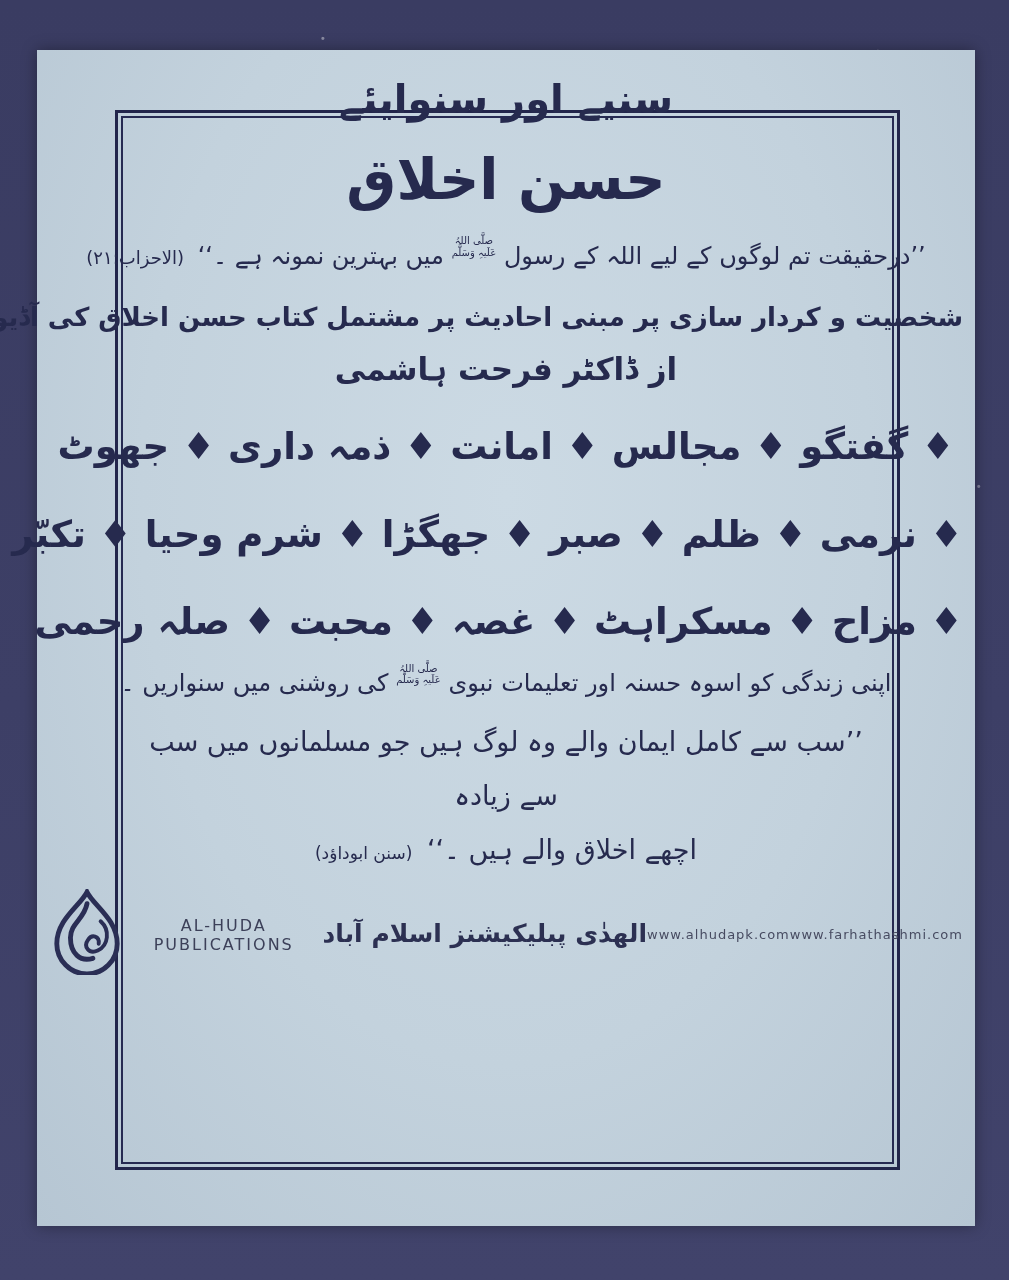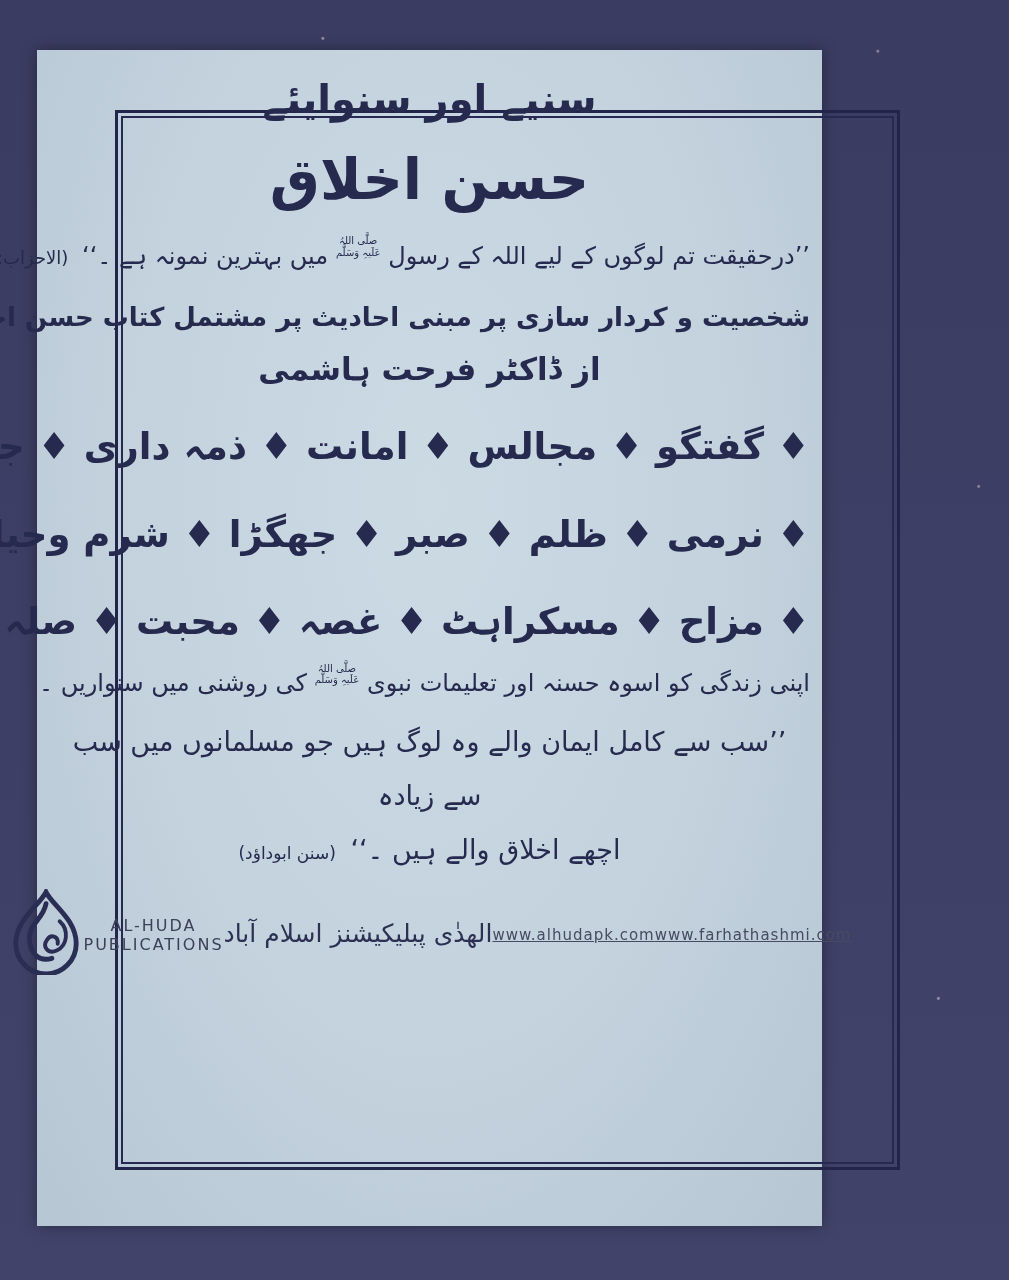--- a/index.html
+++ b/index.html
@@ -11,21 +11,21 @@
       radial-gradient(circle at 32% 3%, rgba(255,255,255,.4) 0 1px, transparent 2px),
       radial-gradient(circle at 64% 9%, rgba(255,255,255,.5) 0 1px, transparent 2px),
       radial-gradient(circle at 87% 4%, rgba(255,255,255,.35) 0 1px, transparent 2px),
       radial-gradient(circle at 4% 52%, rgba(255,255,255,.3) 0 1px, transparent 2px),
       radial-gradient(circle at 97% 38%, rgba(255,255,255,.35) 0 1px, transparent 2px),
       radial-gradient(circle at 93% 78%, rgba(255,255,255,.4) 0 1px, transparent 2px),
       radial-gradient(circle at 10% 90%, rgba(255,255,255,.3) 0 1px, transparent 2px),
       linear-gradient(180deg,#3a3c62 0%,#3d3f66 55%,#41436b 100%);
   }
   .page{
-    position:absolute;left:37px;top:50px;width:785px;height:1176px;
+    position:absolute;left:37px;top:50px;width:938px;height:1176px;
     background:radial-gradient(ellipse at 50% 38%, #ccdae4 0%, #c3d2dd 55%, #b6c6d3 100%);
     box-shadow:0 0 14px rgba(0,0,0,.35);
   }
   .frame{
     position:absolute;left:78px;top:60px;width:785px;height:1060px;
     border:3px solid #22254b;box-sizing:border-box;
   }
   .frame-inner{position:absolute;inset:3px;border:2px solid #262a52;}
   .content{
     position:absolute;inset:6px 12px;direction:rtl;text-align:center;
@@ -41,22 +41,22 @@
     vertical-align:8px;margin:0 4px;white-space:normal;font-weight:normal;
   }
   .desc{margin-top:14px;font-size:26px;font-weight:600;line-height:1.9;}
   .byline{font-size:31px;font-weight:bold;line-height:1.7;}
   .topics-row{margin-top:17px;font-size:37px;font-weight:bold;line-height:1.9;letter-spacing:1px;}
   .exhort{margin-top:4px;font-size:24px;font-weight:500;line-height:1.9;}
   .hadith{margin-top:8px;font-size:27px;font-weight:500;line-height:2.0;max-width:740px;}
   .hadith .ref{font-size:17px;}
   .logo-block{margin-top:12px;direction:ltr;display:flex;flex-direction:row;align-items:center;}
   .pub-en{margin-top:3px;font-size:16px;letter-spacing:2px;color:#3c4059;font-weight:500;direction:ltr;}
-  .pub-ur{margin-top:1px;font-size:25px;font-weight:normal;line-height:1.2;color:#2c3052;}
-  .url{font-size:15px;letter-spacing:1px;color:#474b61;direction:ltr;line-height:1.25;margin-top:3px;font-weight:500;text-decoration:underline;}
+  .pub-ur{margin-top:1px;font-size:25px;font-weight:bold;line-height:1.2;color:#2c3052;}
+  .url{font-size:13px;letter-spacing:1px;color:#474b61;direction:ltr;line-height:1.25;margin-top:3px;font-weight:500;}
 </style>
 </head>
 <body>
 
 <div class="page">
   <div class="frame">
     <div class="frame-inner"></div>
   </div>
 
   <div class="content">

